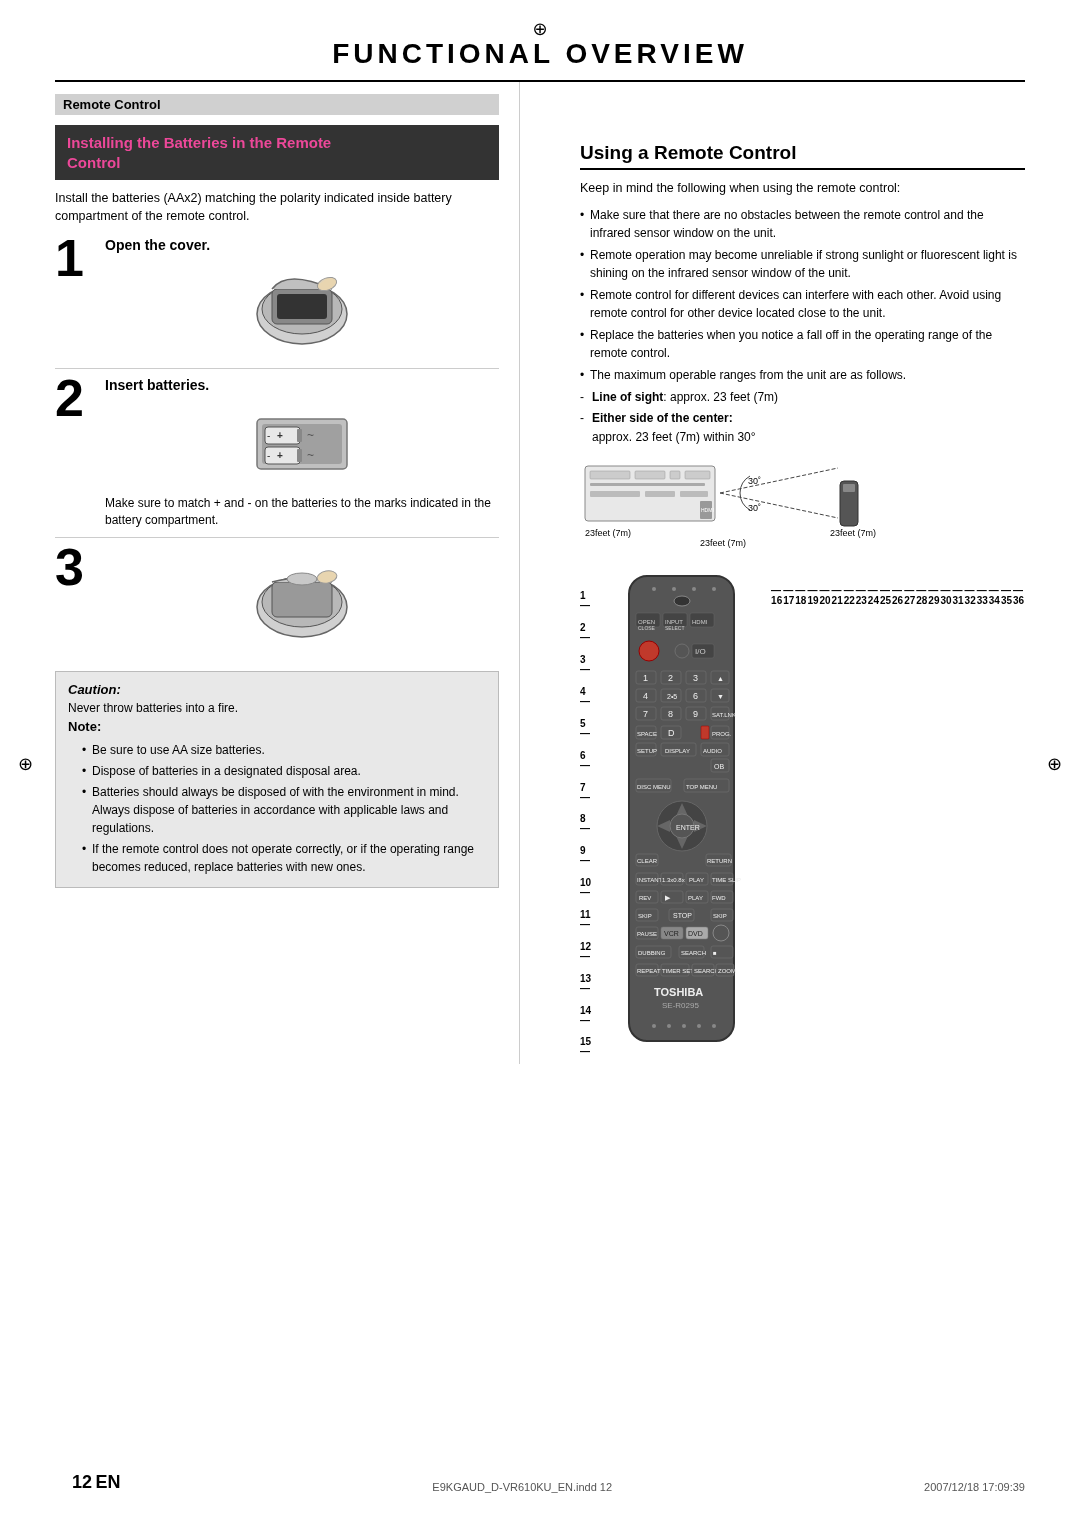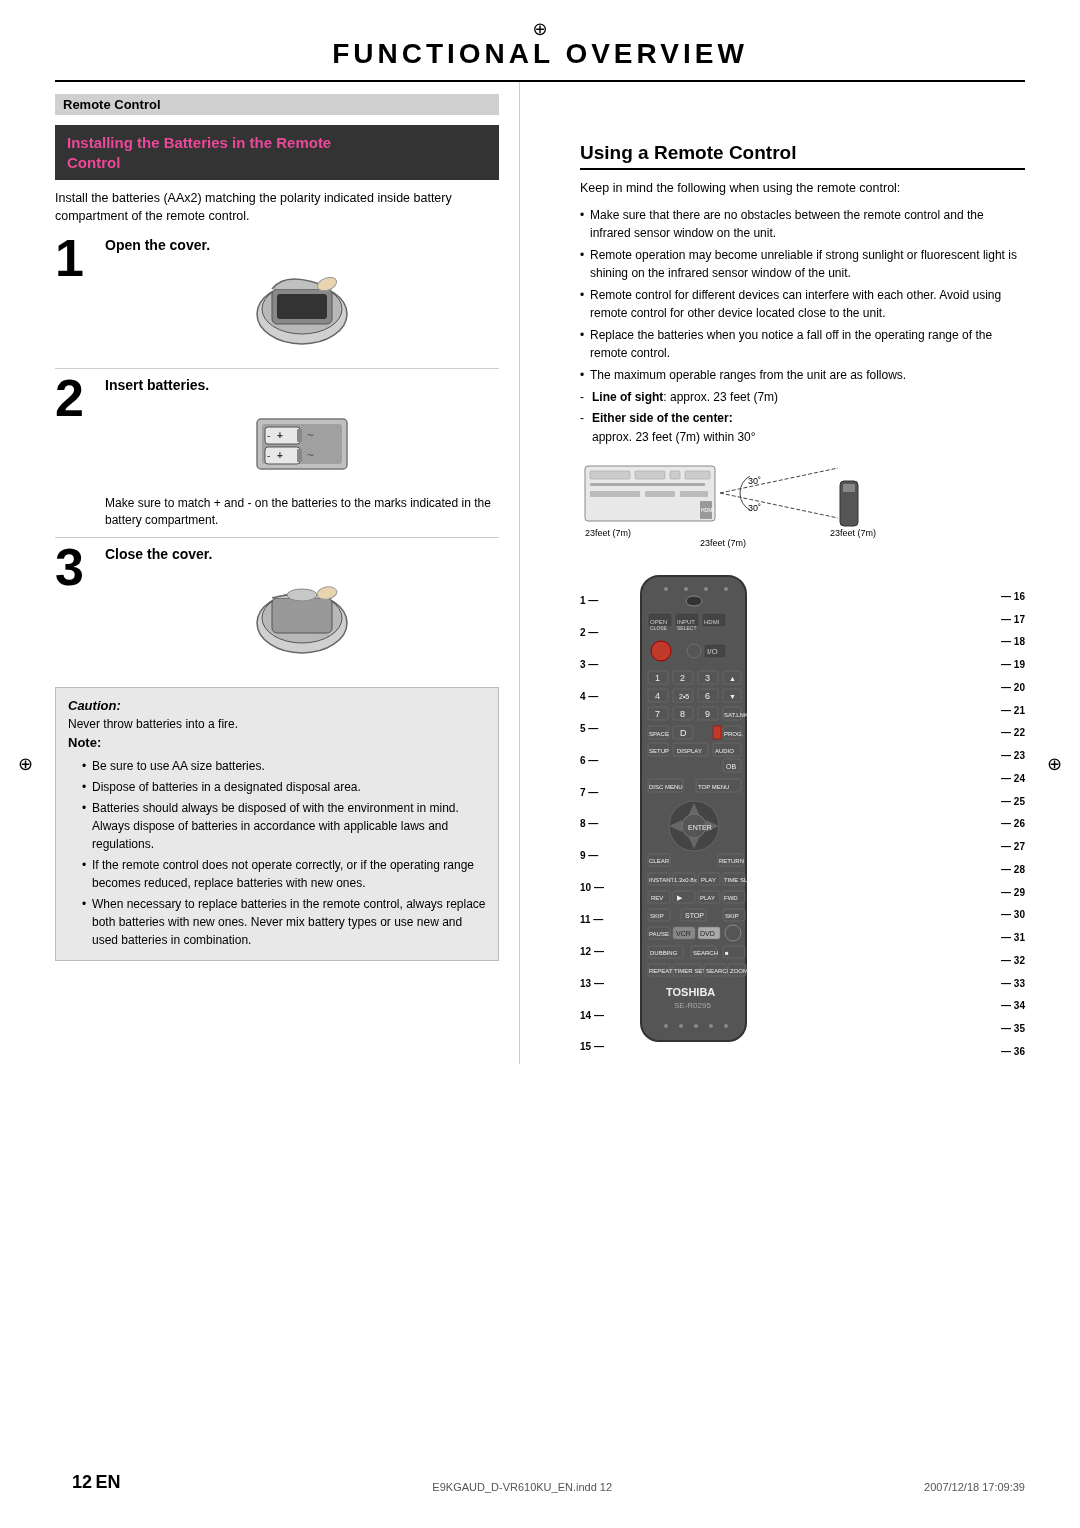--- a/index.html
+++ b/index.html
@@ -251,21 +251,21 @@
     .rc-labels-left {
       display: flex;
       flex-direction: column;
       justify-content: space-around;
       margin-right: 4px;
       font-size: 11px;
       font-weight: bold;
     }
     .rc-labels-right {
       display: flex;
-      flex-direction: column;
+      flex-direction: row;
       justify-content: space-around;
       margin-left: 4px;
       font-size: 11px;
       font-weight: bold;
     }
     .rc-center {
       flex: 1;
     }
 
     .right-col-top {
@@ -342,21 +342,20 @@
             <text x="70" y="40" font-size="12" fill="#555">~</text>
             <text x="70" y="60" font-size="12" fill="#555">~</text>
           </svg>
           <div class="step-note">Make sure to match + and - on the batteries to the marks indicated in the battery compartment.</div>
         </div>
       </div>
 
       <div class="step" style="border-bottom:none;">
         <div class="step-number">3</div>
         <div class="step-content">
-          <div class="step-title">Close the cover.</div>
 
           <svg class="battery-img" width="130" height="95" viewBox="0 0 130 95">
             <ellipse cx="65" cy="55" rx="45" ry="30" fill="#d0d0d0" stroke="#666" stroke-width="1.5"></ellipse>
             <ellipse cx="65" cy="50" rx="40" ry="25" fill="#b8b8b8" stroke="#555" stroke-width="1"></ellipse>
             <rect x="35" y="30" width="60" height="35" rx="5" fill="#999" stroke="#555" stroke-width="1"></rect>
 
             <path d="M35,30 Q65,22 95,30" fill="#c8c8c8" stroke="#666" stroke-width="1.5"></path>
             <ellipse cx="65" cy="27" rx="15" ry="6" fill="#c8c8c8" stroke="#888" stroke-width="1"></ellipse>
             <ellipse cx="90" cy="25" rx="10" ry="6" fill="#e8d5b0" stroke="#999" stroke-width="1" transform="rotate(-10,90,25)"></ellipse>
           </svg>
@@ -365,21 +364,20 @@
 
       <div class="caution-box">
         <div class="caution-title">Caution:</div>
         <p>Never throw batteries into a fire.</p>
         <div class="note-title">Note:</div>
         <ul class="bullet-list">
           <li>Be sure to use AA size batteries.</li>
           <li>Dispose of batteries in a designated disposal area.</li>
           <li>Batteries should always be disposed of with the environment in mind. Always dispose of batteries in accordance with applicable laws and regulations.</li>
           <li>If the remote control does not operate correctly, or if the operating range becomes reduced, replace batteries with new ones.</li>
-          <li>When necessary to replace batteries in the remote control, always replace both batteries with new ones. Never mix battery types or use new and used batteries in combination.</li>
         </ul>
       </div>
 
     </div>
 
     <div class="right-col">
       <div class="right-col-top">
 
         <div class="using-heading">Using a Remote Control</div>
 

